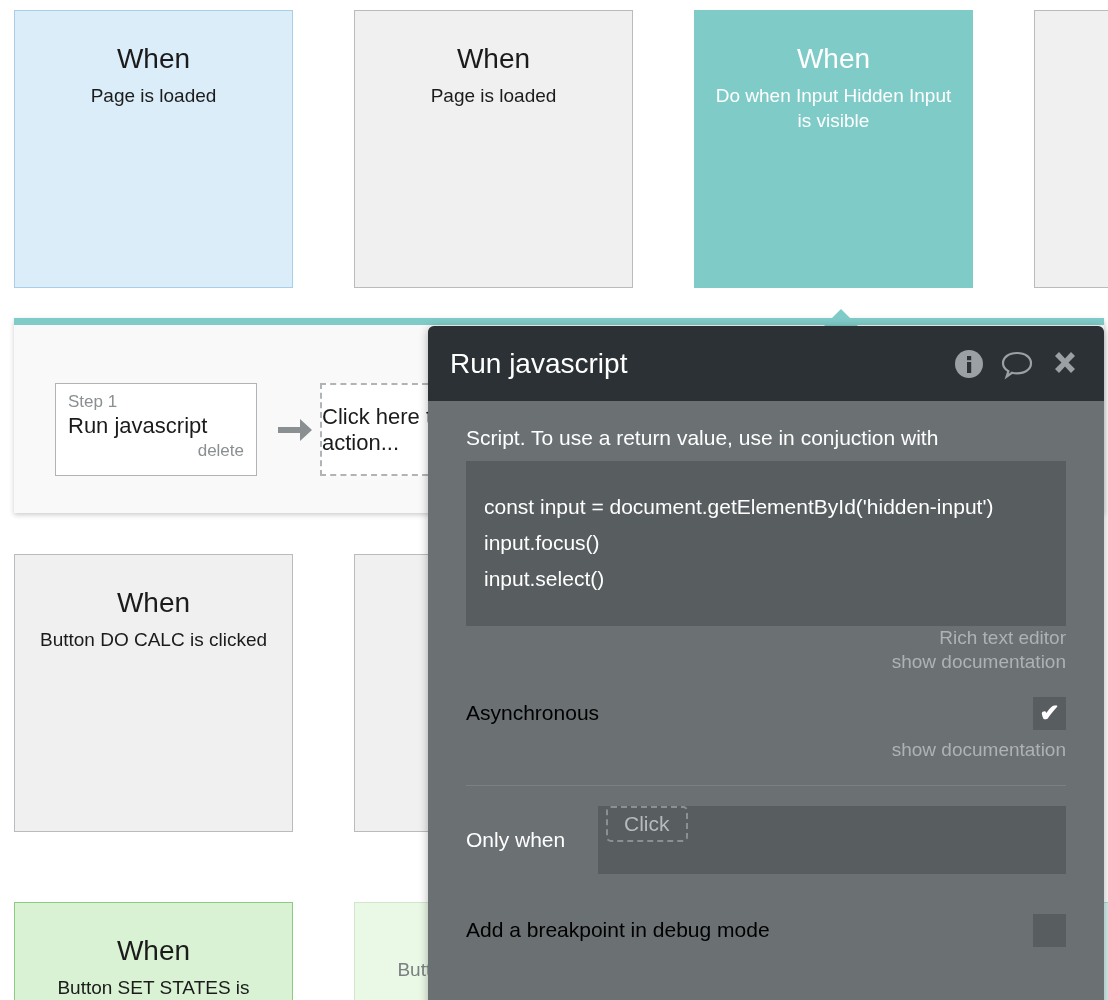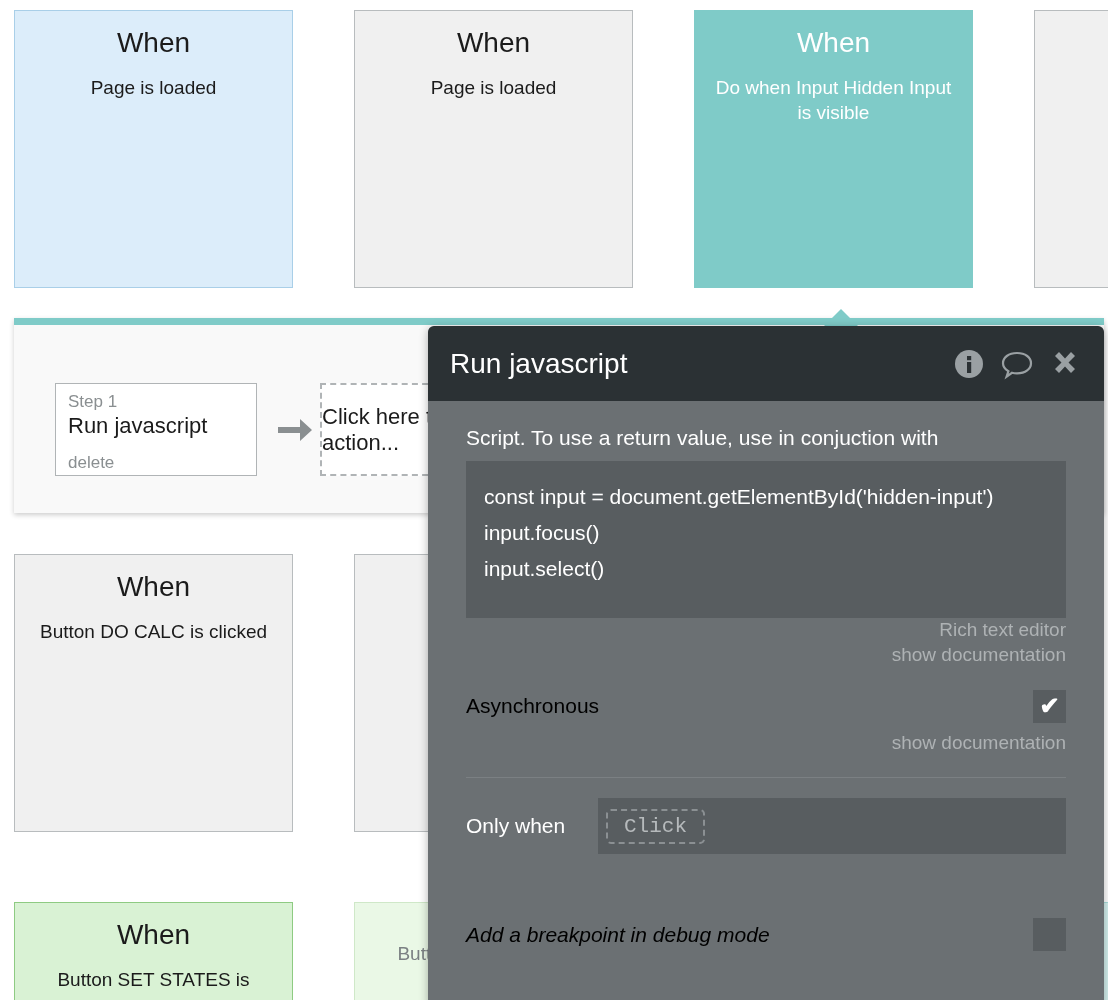--- a/index.html
+++ b/index.html
@@ -16,33 +16,33 @@
     background: #ffffff;
   }
 
   
   .event-card {
     position: absolute;
     width: 279px;
     border: 1px solid #b8bcbe;
     background: #f0f0f0;
     text-align: center;
-    padding-top: 16px;
+    padding-top: 32px;
   }
   .event-card .ev-when {
     font-size: 28px;
     color: #1b1b1b;
     line-height: 1.12;
     font-weight: 400;
   }
   .event-card .ev-desc {
     font-size: 19px;
     color: #1b1b1b;
     line-height: 1.3;
-    margin-top: 18px;
+    margin-top: 10px;
     padding: 0 16px;
   }
   .event-card.blue { background: #dcedfa; border-color: #a9cfe8; }
   .event-card.teal { background: #7fcbc8; border-color: #7fcbc8; }
   .event-card.teal .ev-when,
   .event-card.teal .ev-desc { color: #ffffff; }
   .event-card.green { background: #d9f2d4; border-color: #8ecb82; }
   .event-card.lightgreen { background: #eaf8e6; border-color: #cfe8c8; }
   .event-card.lightteal { background: #d4f0ee; border-color: #a8ddda; }
 
@@ -63,21 +63,21 @@
     background: #ffffff;
     padding: 8px 12px 8px 12px;
   }
   .step-label {
     font-size: 17px; color: #8a8f91; text-align: left;
   }
   .step-title {
     font-size: 22px; color: #1b1b1b; text-align: left; margin-top: 1px;
   }
   .step-delete {
-    font-size: 17px; color: #8a8f91; margin-top: 14px;
+    font-size: 17px; color: #8a8f91; text-align: right; margin-top: 2px;
   }
   #step-arrow {
     position: absolute; left: 262px; top: 88px;
     width: 40px; height: 34px;
   }
   .click-here-box {
     position: absolute;
     left: 306px; top: 58px;
     width: 200px; height: 93px;
     border: 2px dashed #b0b4b6;
@@ -125,21 +125,21 @@
   #prop-body { padding: 0 38px; }
   .field-label {
     font-size: 21px; color: #ffffff;
     padding-top: 24px;
     line-height: 1.25;
   }
   #script-box {
     margin-top: 10px;
     background: #585d60;
     min-height: 157px;
-    padding: 18px 18px;
+    padding: 28px 18px;
     font-size: 21px;
     color: #ffffff;
     line-height: 1.72;
     white-space: pre-wrap;
     word-break: break-word;
   }
   .helper-link {
     font-size: 19px;
     color: #aeb2b4;
     text-align: right;
@@ -173,25 +173,24 @@
   .onlywhen-row {
     display: flex; align-items: center;
     margin-top: 20px;
   }
   .onlywhen-row .ow-label {
     font-size: 21px; color: #ffffff;
     width: 132px;
   }
   .onlywhen-input {
     flex: 1;
-    height: 56px;
+    height: 68px;
     background: #585d60;
-    display: flex; align-items: center;
+    display: flex; align-items: flex-start;
     padding-left: 8px;
-    font-family: Liberation Mono, monospace;
   }
   .dashed-chip {
     border: 2px dashed #8b9093;
     border-radius: 5px;
     padding: 4px 16px;
     font-size: 21px;
     color: #b6babc;
   }
 </style>
 </head>
@@ -308,21 +307,21 @@
 
       <div class="divider"></div>
 
       <div class="onlywhen-row">
         <div class="ow-label">Only when</div>
         <div class="onlywhen-input">
           <div class="dashed-chip">Click</div>
         </div>
       </div>
 
-      <div class="row-field" style="margin-top:64px;font-style:italic;">
+      <div class="row-field" style="margin-top:40px;">
         <div class="rf-label">Add a breakpoint in debug mode</div>
         <div class="checkbox"></div>
       </div>
 
     </div>
   </div>
 
 </div>
 
 </body></html>

